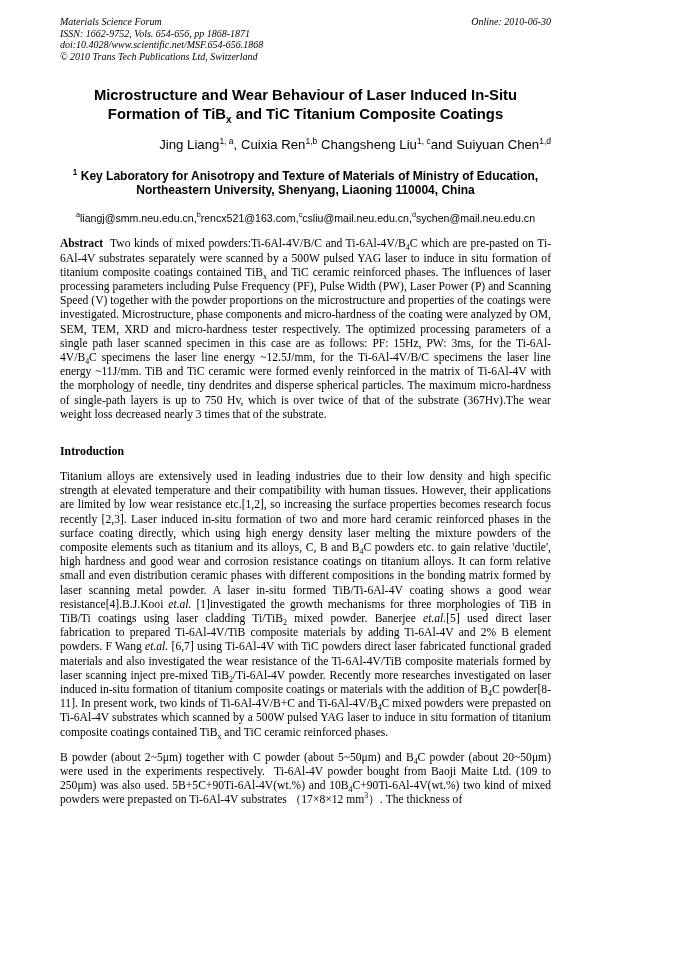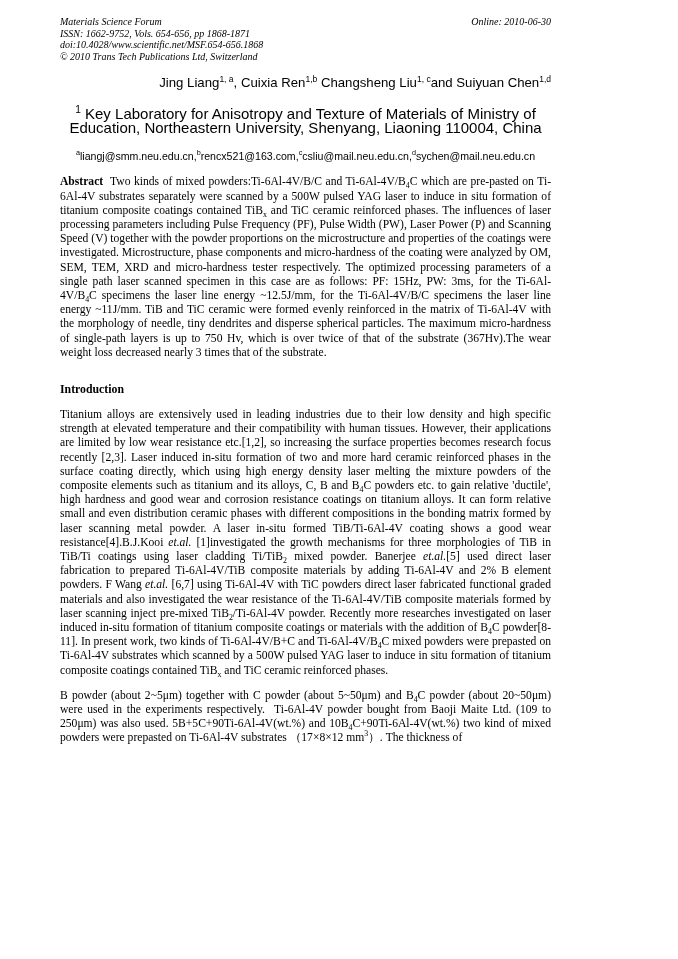--- a/index.html
+++ b/index.html
@@ -38,25 +38,26 @@
   }
   .authors {
     font-family: "Liberation Sans", sans-serif;
     font-size: 13.2px;
     text-align: right;
     margin-top: 13px;
   }
   .authors sup { font-size: 8.5px; }
   .affiliation {
     font-family: "Liberation Sans", sans-serif;
-    font-size: 15px;
+    font-size: 12px;
     line-height: 14px;
     text-align: center;
     margin: 17px auto 0 auto;
     max-width: 540px;
+    font-weight: bold;
   }
   .emails {
     font-family: "Liberation Sans", sans-serif;
     font-size: 10.6px;
     text-align: center;
     margin-top: 15px;
   }
   .keywords {
     font-family: "Liberation Sans", sans-serif;
     font-size: 10.6px;
@@ -87,20 +88,21 @@
   <header class="page-header">
     <div class="header-left">
       <div>Materials Science Forum</div>
       <div>ISSN: 1662-9752, Vols. 654-656, pp 1868-1871</div>
       <div>doi:10.4028/www.scientific.net/MSF.654-656.1868</div>
       <div>© 2010 Trans Tech Publications Ltd, Switzerland</div>
     </div>
     <div class="header-right">Online: 2010-06-30</div>
   </header>
 
+  <h1 class="title"><span>Microstructure and Wear Behaviour of Laser Induced In-Situ Formation of TiB</span><sub>x</sub><span> and TiC Titanium Composite Coatings</span></h1>
 
   <div class="authors"><span>Jing Liang</span><sup>1, a</sup><span>, Cuixia Ren</span><sup>1,b</sup><span> Changsheng Liu</span><sup>1, c</sup><span>and Suiyuan Chen</span><sup>1,d</sup></div>
 
   <div class="affiliation"><sup>1</sup><span> Key Laboratory for Anisotropy and Texture of Materials of Ministry of Education, Northeastern University, Shenyang, Liaoning 110004, China</span></div>
 
   <div class="emails"><sup>a</sup><span>liangj@smm.neu.edu.cn,</span><sup>b</sup><span>rencx521@163.com,</span><sup>c</sup><span>csliu@mail.neu.edu.cn,</span><sup>d</sup><span>sychen@mail.neu.edu.cn</span></div>
 
 
   <p class="body-par"><span class="b">Abstract</span><span>&nbsp; Two kinds of mixed powders:Ti-6Al-4V/B/C and Ti-6Al-4V/B</span><sub>4</sub><span>C which are pre-pasted on Ti-6Al-4V substrates separately were scanned by a 500W pulsed YAG laser to induce in situ formation of titanium composite coatings contained TiB</span><sub>x</sub><span> and TiC ceramic reinforced phases. The influences of laser processing parameters including Pulse Frequency (PF), Pulse Width (PW), Laser Power (P) and Scanning Speed (V) together with the powder proportions on the microstructure and properties of the coatings were investigated. Microstructure, phase components and micro-hardness of the coating were analyzed by OM, SEM, TEM, XRD and micro-hardness tester respectively. The optimized processing parameters of a single path laser scanned specimen in this case are as follows: PF: 15Hz, PW: 3ms, for the Ti-6Al-4V/B</span><sub>4</sub><span>C specimens the laser line energy ~12.5J/mm, for the Ti-6Al-4V/B/C specimens the laser line energy ~11J/mm. TiB and TiC ceramic were formed evenly reinforced in the matrix of Ti-6Al-4V with the morphology of needle, tiny dendrites and disperse spherical particles. The maximum micro-hardness of single-path layers is up to 750 Hv, which is over twice of that of the substrate (367Hv).The wear weight loss decreased nearly 3 times that of the substrate.</span></p>
 

